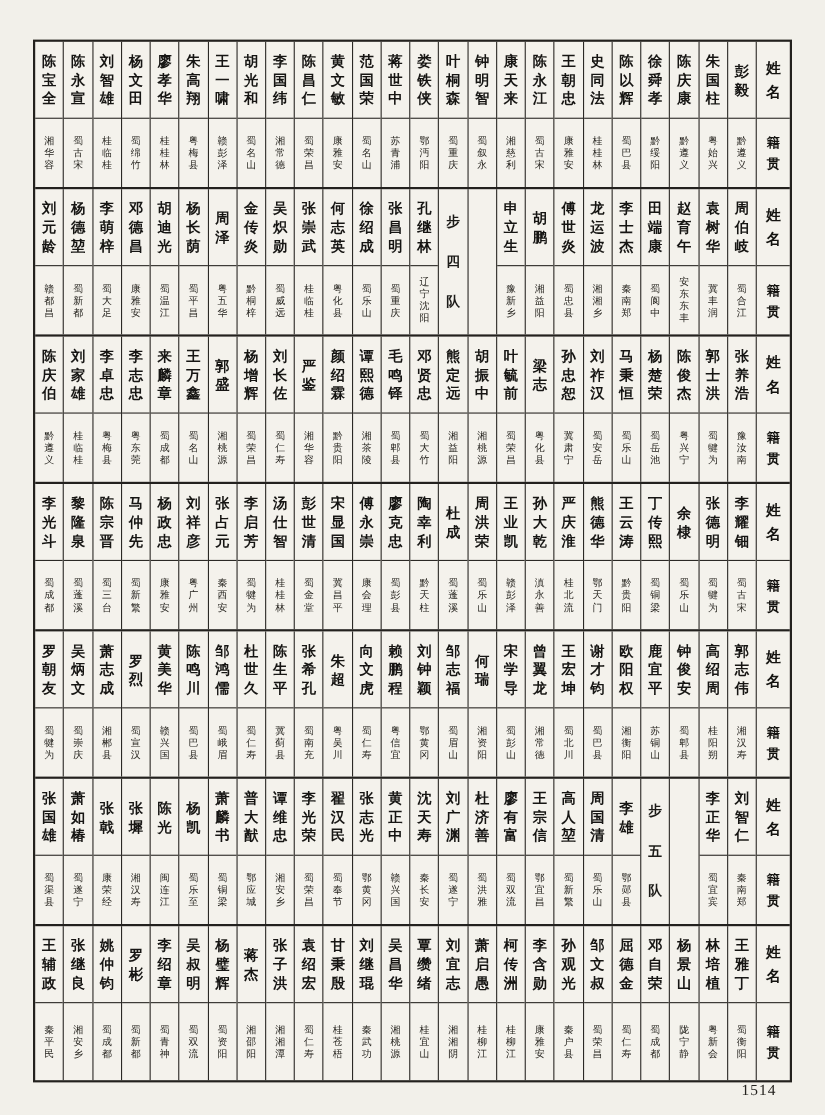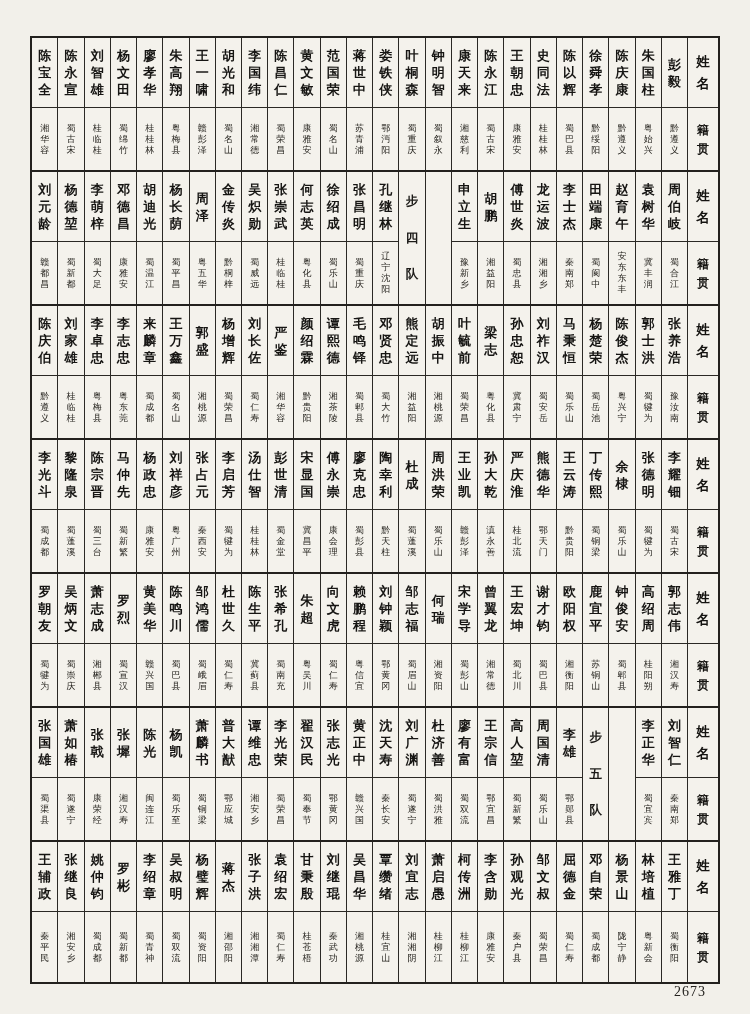--- a/index.html
+++ b/index.html
@@ -2907,14 +2907,14 @@
           <div class="place-cell">
             <div class="vstack">
               <span>秦</span>
               <span>平</span>
               <span>民</span>
             </div>
           </div>
         </div>
       </div>
     </div>
-  <div class="page-number">2673</div>
+  <div class="page-number">1514</div>
 </div>
 
 </body></html>

